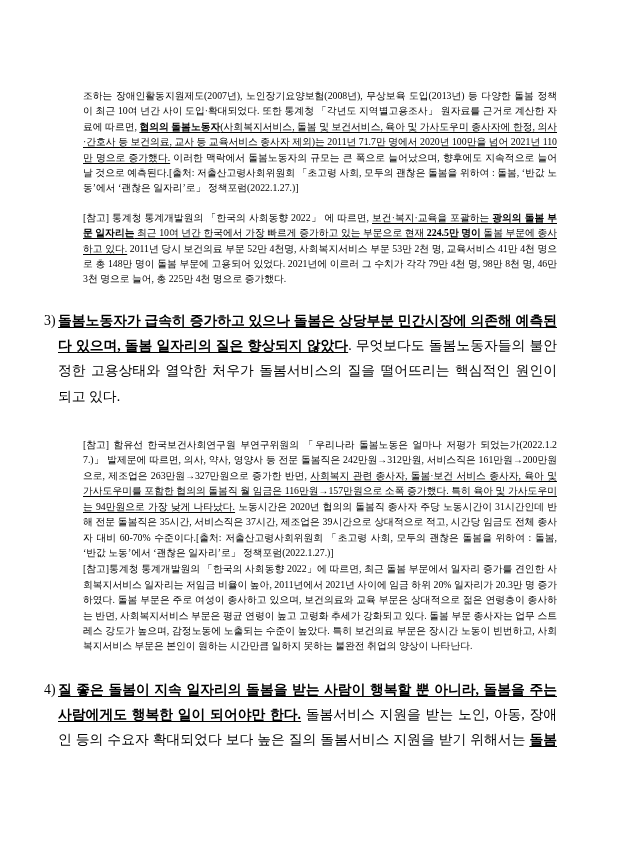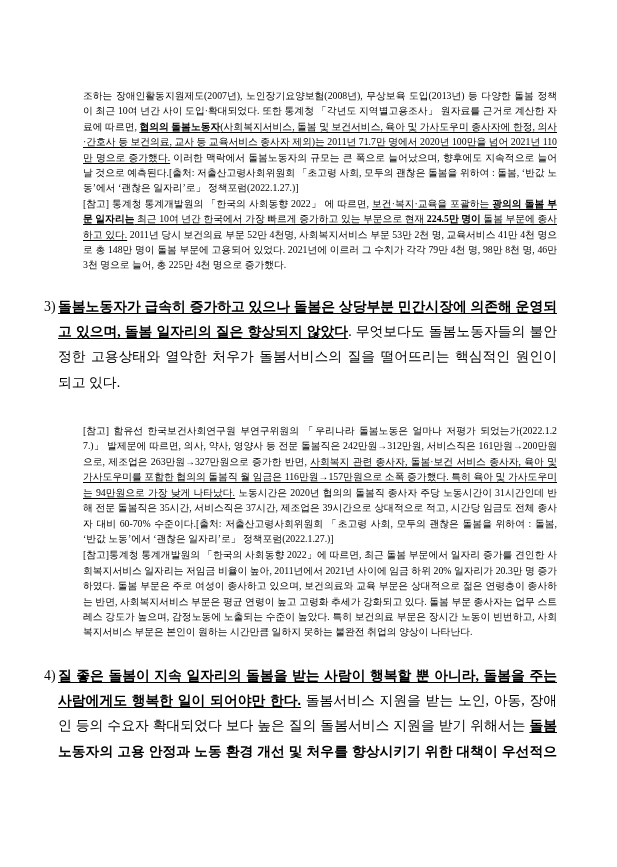--- a/index.html
+++ b/index.html
@@ -23,21 +23,21 @@
     width: 513px;
   }
   .para {
     margin: 0 0 0 39px;
     width: 474px;
     font-size: 9.8px;
     line-height: 15.4px;
     text-align: justify;
     word-break: break-all;
   }
-  .para.gap-small { margin-top: 0; }
+  .para.gap-small { margin-top: 14px; }
   .para.gap-tiny  { margin-top: 1px; }
   .para.gap-mid   { margin-top: 28px; }
   .item {
     display: flex;
     width: 513px;
     font-size: 13.8px;
     line-height: 25.3px;
   }
   .item.gap-item3 { margin-top: 21px; }
   .item.gap-item4 { margin-top: 23px; }
@@ -76,21 +76,21 @@
 
 <div class="page">
   <div class="content">
 
     <p class="para"><span class="run-normal">조하는 장애인활동지원제도(2007년), 노인장기요양보험(2008년), 무상보육 도입(2013년) 등 다양한 돌봄 정책이 최근 10여 년간 사이 도입·확대되었다. 또한 통계청 「각년도 지역별고용조사」 원자료를 근거로 계산한 자료에 따르면, </span><span class="run-bold-underline">협의의 돌봄노동자</span><span class="run-underline">(사회복지서비스, 돌봄 및 보건서비스, 육아 및 가사도우미 종사자에 한정, 의사·간호사 등 보건의료, 교사 등 교육서비스 종사자 제외)는 2011년 71.7만 명에서 2020년 100만을 넘어 2021년 110만 명으로 증가했다.</span><span class="run-normal"> 이러한 맥락에서 돌봄노동자의 규모는 큰 폭으로 늘어났으며, 향후에도 지속적으로 늘어날 것으로 예측된다.[출처: 저출산고령사회위원회 「초고령 사회, 모두의 괜찮은 돌봄을 위하여 : 돌봄, ‘반값 노동’에서 ‘괜찮은 일자리’로」 정책포럼(2022.1.27.)]</span></p>
 
     <p class="para gap-small"><span class="run-normal">[참고] 통계청 통계개발원의 「한국의 사회동향 2022」 에 따르면, </span><span class="run-underline">보건·복지·교육을 포괄하는 </span><span class="run-bold-underline">광의의 돌봄 부문 일자리는</span><span class="run-underline"> 최근 10여 년간 한국에서 가장 빠르게 증가하고 있는 부문으로 현재 </span><span class="run-bold-underline">224.5만 명이</span><span class="run-underline"> 돌봄 부문에 종사하고 있다.</span><span class="run-normal"> 2011년 당시 보건의료 부문 52만 4천명, 사회복지서비스 부문 53만 2천 명, 교육서비스 41만 4천 명으로 총 148만 명이 돌봄 부문에 고용되어 있었다. 2021년에 이르러 그 수치가 각각 79만 4천 명, 98만 8천 명, 46만 3천 명으로 늘어, 총 225만 4천 명으로 증가했다.</span></p>
 
     <div class="item gap-item3">
       <span class="item-num">3)</span>
-      <div class="item-body"><span class="run-bold-underline">돌봄노동자가 급속히 증가하고 있으나 돌봄은 상당부분 민간시장에 의존해 운영되고 있으며, 돌봄 일자리의 질은 향상되지 않았다</span><span class="run-normal">. 무엇보다도 돌봄노동자들의 불안정한 고용상태와 열악한 처우가 돌봄서비스의 질을 떨어뜨리는 핵심적인 원인이 되고 있다.</span></div>
+      <div class="item-body"><span class="run-bold-underline">돌봄노동자가 급속히 증가하고 있으나 돌봄은 상당부분 민간시장에 의존해 예측된다 있으며, 돌봄 일자리의 질은 향상되지 않았다</span><span class="run-normal">. 무엇보다도 돌봄노동자들의 불안정한 고용상태와 열악한 처우가 돌봄서비스의 질을 떨어뜨리는 핵심적인 원인이 되고 있다.</span></div>
     </div>
 
     <p class="para gap-mid"><span class="run-normal">[참고] 함유선 한국보건사회연구원 부연구위원의 「우리나라 돌봄노동은 얼마나 저평가 되었는가(2022.1.27.)」 발제문에 따르면, 의사, 약사, 영양사 등 전문 돌봄직은 242만원→312만원, 서비스직은 161만원→200만원으로, 제조업은 263만원→327만원으로 증가한 반면, </span><span class="run-underline">사회복지 관련 종사자, 돌봄·보건 서비스 종사자, 육아 및 가사도우미를 포함한 협의의 돌봄직 월 임금은 116만원→157만원으로 소폭 증가했다. 특히 육아 및 가사도우미는 94만원으로 가장 낮게 나타났다.</span><span class="run-normal"> 노동시간은 2020년 협의의 돌봄직 종사자 주당 노동시간이 31시간인데 반해 전문 돌봄직은 35시간, 서비스직은 37시간, 제조업은 39시간으로 상대적으로 적고, 시간당 임금도 전체 종사자 대비 60-70% 수준이다.[출처: 저출산고령사회위원회 「초고령 사회, 모두의 괜찮은 돌봄을 위하여 : 돌봄, ‘반값 노동’에서 ‘괜찮은 일자리’로」 정책포럼(2022.1.27.)]</span></p>
 
     <p class="para gap-tiny"><span class="run-normal">[참고]통계청 통계개발원의 「한국의 사회동향 2022」에 따르면, 최근 돌봄 부문에서 일자리 증가를 견인한 사회복지서비스 일자리는 저임금 비율이 높아, 2011년에서 2021년 사이에 임금 하위 20% 일자리가 20.3만 명 증가하였다. 돌봄 부문은 주로 여성이 종사하고 있으며, 보건의료와 교육 부문은 상대적으로 젊은 연령층이 종사하는 반면, 사회복지서비스 부문은 평균 연령이 높고 고령화 추세가 강화되고 있다. 돌봄 부문 종사자는 업무 스트레스 강도가 높으며, 감정노동에 노출되는 수준이 높았다. 특히 보건의료 부문은 장시간 노동이 빈번하고, 사회복지서비스 부문은 본인이 원하는 시간만큼 일하지 못하는 불완전 취업의 양상이 나타난다.</span></p>
 
     <div class="item gap-item4">
       <span class="item-num">4)</span>
       <div class="item-body"><span class="run-bold-underline">질 좋은 돌봄이 지속 일자리의 돌봄을 받는 사람이 행복할 뿐 아니라, 돌봄을 주는 사람에게도 행복한 일이 되어야만 한다.</span><span class="run-normal"> 돌봄서비스 지원을 받는 노인, 아동, 장애인 등의 수요자 확대되었다 보다 높은 질의 돌봄서비스 지원을 받기 위해서는 </span><span class="run-bold-underline">돌봄노동자의 고용 안정과 노동 환경 개선 및 처우를 향상시키기 위한 대책이 우선적으로 해결 되어야 한다.</span></div>
     </div>

